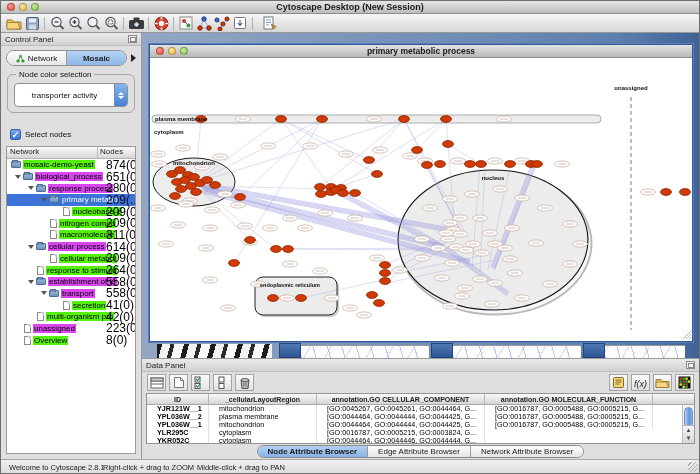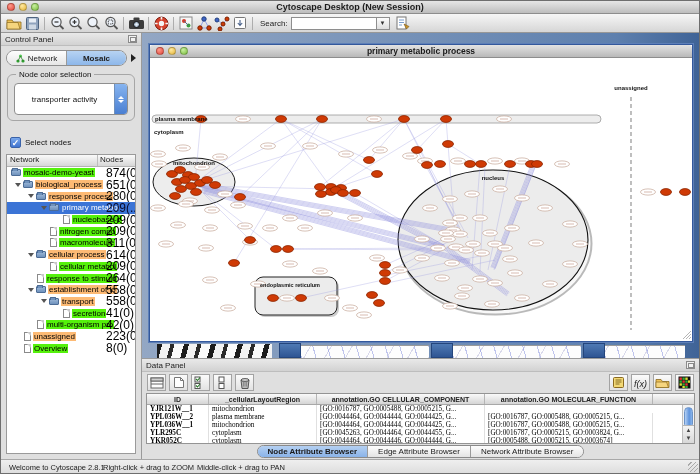--- a/index.html
+++ b/index.html
@@ -34,21 +34,21 @@
   .float-ic { width:9px; height:8px; border:1px solid #8a8a8a; background:#f2f2f2; position:relative;}
   .float-ic:after{content:""; position:absolute; left:1px; top:1px; width:4px; height:3px; border:1px solid #8a8a8a;}
   .cp-tabs { margin:4px 5px 2px; height:16px; display:flex; align-items:center; }
   .seg { display:flex; flex:1; border:1px solid #8f8f8f; border-radius:8px; overflow:hidden; height:16px; background:#f4f4f4;}
   .seg-item { flex:1; display:flex; align-items:center; justify-content:center; gap:3px; font-size:8px; color:#222; background:linear-gradient(#fdfdfd,#e6e6e6); }
   .seg-item + .seg-item { border-left:1px solid #9a9a9a; }
   .seg-item.sel { background:linear-gradient(#b7d3f2,#8db7ea); font-weight:bold;}
   .seg-arrow { width:0; height:0; border-top:4px solid transparent; border-bottom:4px solid transparent; border-left:5px solid #222; margin-left:4px;}
   .groupbox { margin:6px 6px 11px; border:1px solid #a6a6a6; border-radius:6px; padding:8px 6px 5px; position:relative;}
   .groupbox legend, .group-legend { position:absolute; top:-5px; left:8px; background:#dfdfdf; font-size:8px; color:#111; padding:0 3px;}
-  .dropdown { height:32px; background:#fff; border:1px solid #8f8f8f; border-radius:4px; display:flex; align-items:center; overflow:hidden;}
+  .dropdown { height:24px; background:#fff; border:1px solid #8f8f8f; border-radius:4px; display:flex; align-items:center; overflow:hidden;}
   .dropdown .dval { flex:1; font-size:8px; color:#111; text-align:center; }
   .dropdown .stepper { width:13px; height:100%; background:linear-gradient(#86b4f0,#4a7fd2); border-left:1px solid #6f8fba; display:flex; flex-direction:column; align-items:center; justify-content:center; gap:1px;}
   .stepper i { width:0; height:0; border-left:3px solid transparent; border-right:3px solid transparent; }
   .stepper i.up { border-bottom:3px solid #fff; } .stepper i.dn { border-top:3px solid #fff; }
   .chk-row { display:flex; align-items:center; gap:4px; margin:5px 9px 4px; }
   .chk { width:11px; height:11px; border-radius:2px; background:linear-gradient(#7aa8ec,#3f73cf); border:1px solid #3a62a8; color:#fff; font-size:9px; line-height:10px; text-align:center; font-weight:bold;}
   .chk-label { font-size:8px; color:#111; }
 
   .tree-box { margin:2px 5px 5px; border:1px solid #9a9a9a; background:#fff; flex:1; display:flex; flex-direction:column; min-height:0; overflow:hidden;}
   .tree-head { height:12px; flex:0 0 12px; display:flex; background:linear-gradient(#fafafa,#d7d7d7); border-bottom:1px solid #b3b3b3; font-size:8px; color:#222;}
@@ -57,21 +57,21 @@
   .tree-rows { flex:1; overflow:hidden; }
   .trow { height:11.7px; display:flex; align-items:center; font-size:8px; color:#000; white-space:nowrap; position:relative;}
   .trow .indent { flex:0 0 auto; }
   .exp { width:0; height:0; border-left:3.5px solid transparent; border-right:3.5px solid transparent; border-top:4.5px solid #555; margin-right:2px; flex:0 0 auto;}
   .ic-folder { width:10px; height:7px; background:linear-gradient(#9db8d8,#6f92bd); border:1px solid #4c6c96; border-radius:1px; position:relative; margin-right:2px; flex:0 0 auto;}
   .ic-folder:before { content:""; position:absolute; top:-2px; left:0; width:4px; height:2px; background:#6f92bd; border:1px solid #4c6c96; border-bottom:none; border-radius:1px 1px 0 0;}
   .ic-file { width:7px; height:9px; background:#fff; border:1px solid #8a8a8a; margin-right:2px; flex:0 0 auto; position:relative;}
   .ic-file:before{content:""; position:absolute; right:-1px; top:-1px; border:2px solid #c9c9c9; border-left-color:transparent; border-bottom-color:transparent;}
   .tlabel { overflow:hidden; text-overflow:clip; padding:0 1px; flex:0 1 auto;}
   .tlabel.green { background:#55f10b; }
-  .tlabel.red { background:#fdba74; }
+  .tlabel.red { background:#d946ef; }
   .tcount { position:absolute; left:99px; width:40px; font-size:12px; }
   .trow.selected { background:#3b74d6; color:#fff; }
   .trow.selected .tcount { color:#0a0a28; }
 
   
   .rightcol { flex:1; display:flex; flex-direction:column; min-width:0;}
   .desktop { height:325px; flex:0 0 325px; position:relative; background:linear-gradient(90deg,#93a7c4,#5e80ae 85%,#3f6397); overflow:hidden;}
   .netwin { position:absolute; left:7px; top:11px; width:544px; height:298px; border:1px solid #33589c; box-shadow:0 0 0 1px #5d7fb8; background:#fff; display:flex; flex-direction:column;}
   .netwin .titlebar2 { height:13px; flex:0 0 13px; background:linear-gradient(#e3e3e3,#b9b9b9); border-bottom:1px solid #8d8d8d; position:relative; display:flex; align-items:center; border-radius:3px 3px 0 0;}
   .netwin .wtitle2 { position:absolute; left:0; right:0; text-align:center; font-size:8.5px; font-weight:bold; color:#1a1a1a;}
@@ -84,21 +84,21 @@
 
   
   .dpanel { flex:1; background:#dfdfdf; display:flex; flex-direction:column; border-top:1px solid #9a9a9a; min-height:0;}
   .dp-toolbar { height:21px; flex:0 0 21px; display:flex; align-items:center; padding:0 5px; gap:3px; }
   .dp-btn { width:19px; height:17px; border:1px solid #a3a3a3; background:linear-gradient(#fbfbfb,#e2e2e2); display:flex; align-items:center; justify-content:center;}
   .dp-spacer { flex:1; }
   .dtable { margin:0 4px; border:1px solid #949494; background:#fff; flex:1; position:relative; overflow:hidden; display:flex; flex-direction:column;}
   .dt-head { height:11px; flex:0 0 11px; display:flex; background:linear-gradient(#fafafa,#d5d5d5); border-bottom:1px solid #a8a8a8; font-size:7px; font-weight:bold; color:#222;}
   .dt-head div { border-right:1px solid #b5b5b5; text-align:center; overflow:hidden; white-space:nowrap; line-height:11px;}
   .dt-row { height:8.1px; display:flex; font-size:7.2px; color:#000; white-space:nowrap;}
-  .dt-row div { border-right:1px solid #e0e0e0; overflow:hidden; line-height:8.2px; padding-left:3px;font-family:Liberation Serif, serif;}
+  .dt-row div { border-right:1px solid #e0e0e0; overflow:hidden; line-height:8.2px; padding-left:10px;}
   .c0{width:62px; font-weight:bold;} .c1{width:108px;} .c2{width:168px;} .c3{width:168px;} .c4{flex:1; border-right:none !important;}
   .vscroll { position:absolute; right:0; top:11px; bottom:0; width:12px; background:#f2f2f2; border-left:1px solid #bdbdbd; }
   .vthumb { position:absolute; top:2px; left:1px; width:9px; height:22px; border-radius:5px; background:linear-gradient(90deg,#b4d0f4,#5e93dc 60%,#89b4ea); border:1px solid #6b93c8;}
   .varrows { position:absolute; bottom:0; left:0; width:11px; height:18px; background:linear-gradient(#f4f4f4,#d8d8d8); border-top:1px solid #b5b5b5; font-size:6px; color:#444; text-align:center; line-height:8px;}
   .dp-tabs { height:15px; flex:0 0 15px; display:flex; justify-content:center; align-items:center; }
   .dp-seg { display:flex; border:1px solid #8a8a8a; border-radius:8px; overflow:hidden; height:13px;}
   .dp-tab { font-size:8px; color:#1a1a1a; padding:0 10px; background:linear-gradient(#fdfdfd,#e4e4e4); display:flex; align-items:center;}
   .dp-tab + .dp-tab { border-left:1px solid #9a9a9a;}
   .dp-tab.sel { background:linear-gradient(#b4d0f2,#8ab3e8); font-weight:bold;}
 
@@ -212,25 +212,20 @@
           </svg>
         </span>
         <span class="tb-icon">
           <svg width="14" height="14">
             <rect x="1.5" y="1.5" width="11" height="11" rx="1" fill="#fdfdfd" stroke="#777"></rect>
             <path d="M7 4v4.6M4.8 7l2.2 2.4L9.2 7" stroke="#47608a" fill="none" stroke-width="1.1"></path>
           </svg>
         </span>
         <span class="tb-sep"></span>
       </span>
-    <div class="search-wrap">
-      <span class="search-label">Search:</span>
-      <input class="search-input" value="" style="">
-      <div class="search-drop">▼</div>
-    </div>
     <span id="tb-icons-after" style="display: flex; align-items: center; margin-left: 4px;">
         <span class="tb-icon">
           <svg width="15" height="14">
             <rect x="2" y="1" width="9" height="12" fill="#fff" stroke="#777"></rect>
             <path d="M4 4h5M4 6.5h5M4 9h3" stroke="#6a92c8" stroke-width="0.9"></path>
             <path d="M9 8l5 2.5-2.5 2.5z" fill="#c9952e" stroke="#7a5510" stroke-width="0.6"></path>
           </svg>
         </span>
       </span>
   </div>
@@ -820,49 +815,48 @@
               <div class="c0">ID</div>
               <div class="c1">_cellularLayoutRegion</div>
               <div class="c2">annotation.GO CELLULAR_COMPONENT</div>
               <div class="c3">annotation.GO MOLECULAR_FUNCTION</div>
               <div class="c4"></div>
             </div>
           <div id="dt-rows">
               <div class="dt-row">
                 <div class="c0">YJR121W__1</div>
                 <div class="c1">mitochondrion</div>
+                <div class="c2">[GO:0045267, GO:0045261, GO:0044464, G...</div>
                 <div class="c3">[GO:0016787, GO:0005488, GO:0005215, G...</div>
                 <div class="c4"></div>
               </div>
               <div class="dt-row">
                 <div class="c0">YPL036W__2</div>
                 <div class="c1">plasma membrane</div>
                 <div class="c2">[GO:0044464, GO:0044444, GO:0044425, G...</div>
                 <div class="c3">[GO:0016787, GO:0005488, GO:0005215, G...</div>
                 <div class="c4"></div>
               </div>
               <div class="dt-row">
                 <div class="c0">YPL036W__1</div>
                 <div class="c1">mitochondrion</div>
                 <div class="c2">[GO:0044464, GO:0044444, GO:0044425, G...</div>
                 <div class="c3">[GO:0016787, GO:0005488, GO:0005215, G...</div>
                 <div class="c4"></div>
               </div>
               <div class="dt-row">
                 <div class="c0">YLR295C</div>
                 <div class="c1">cytoplasm</div>
-                <div class="c2">[GO:0045263, GO:0044464, GO:0044455, G...</div>
                 <div class="c3">[GO:0016787, GO:0005215, GO:0003824, G...</div>
                 <div class="c4"></div>
               </div>
               <div class="dt-row">
                 <div class="c0">YKR052C</div>
                 <div class="c1">cytoplasm</div>
                 <div class="c2">[GO:0044464, GO:0044446, GO:0044444, G...</div>
-                <div class="c3">[GO:0005488, GO:0005215, GO:0003674]</div>
                 <div class="c4"></div>
               </div>
             </div>
           <div class="vscroll">
             <div class="vthumb"></div>
             <div class="varrows">▲<br>▼</div>
           </div>
         </div>
         <div class="dp-tabs">
           <div class="dp-seg" id="dp-tabs">

